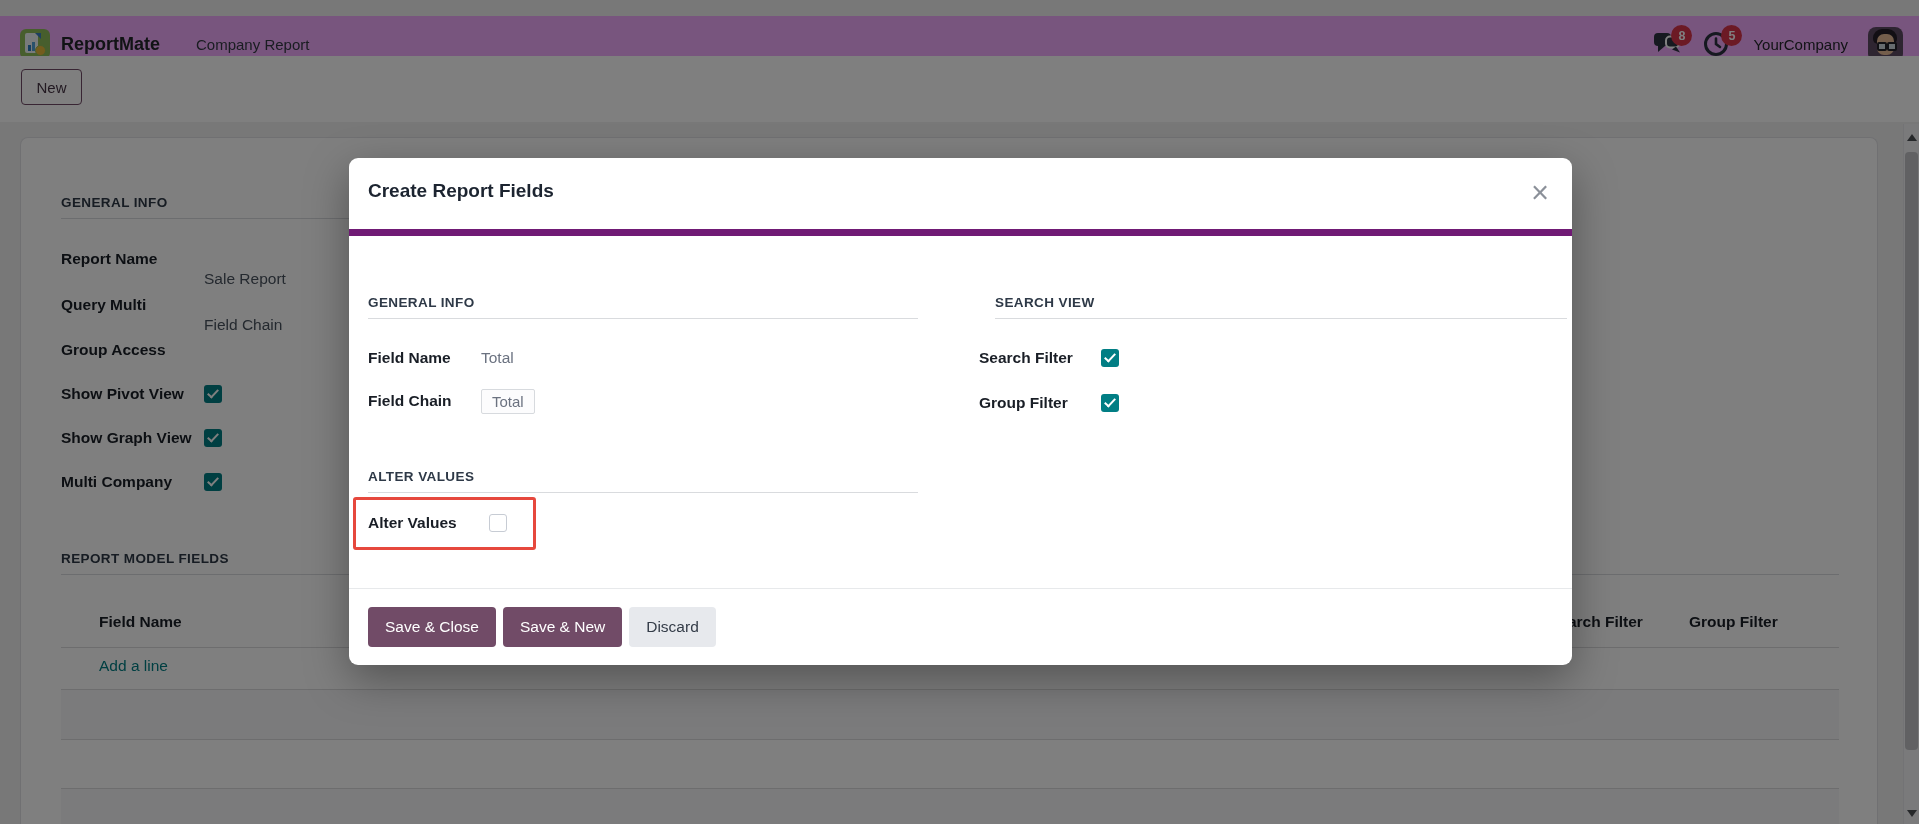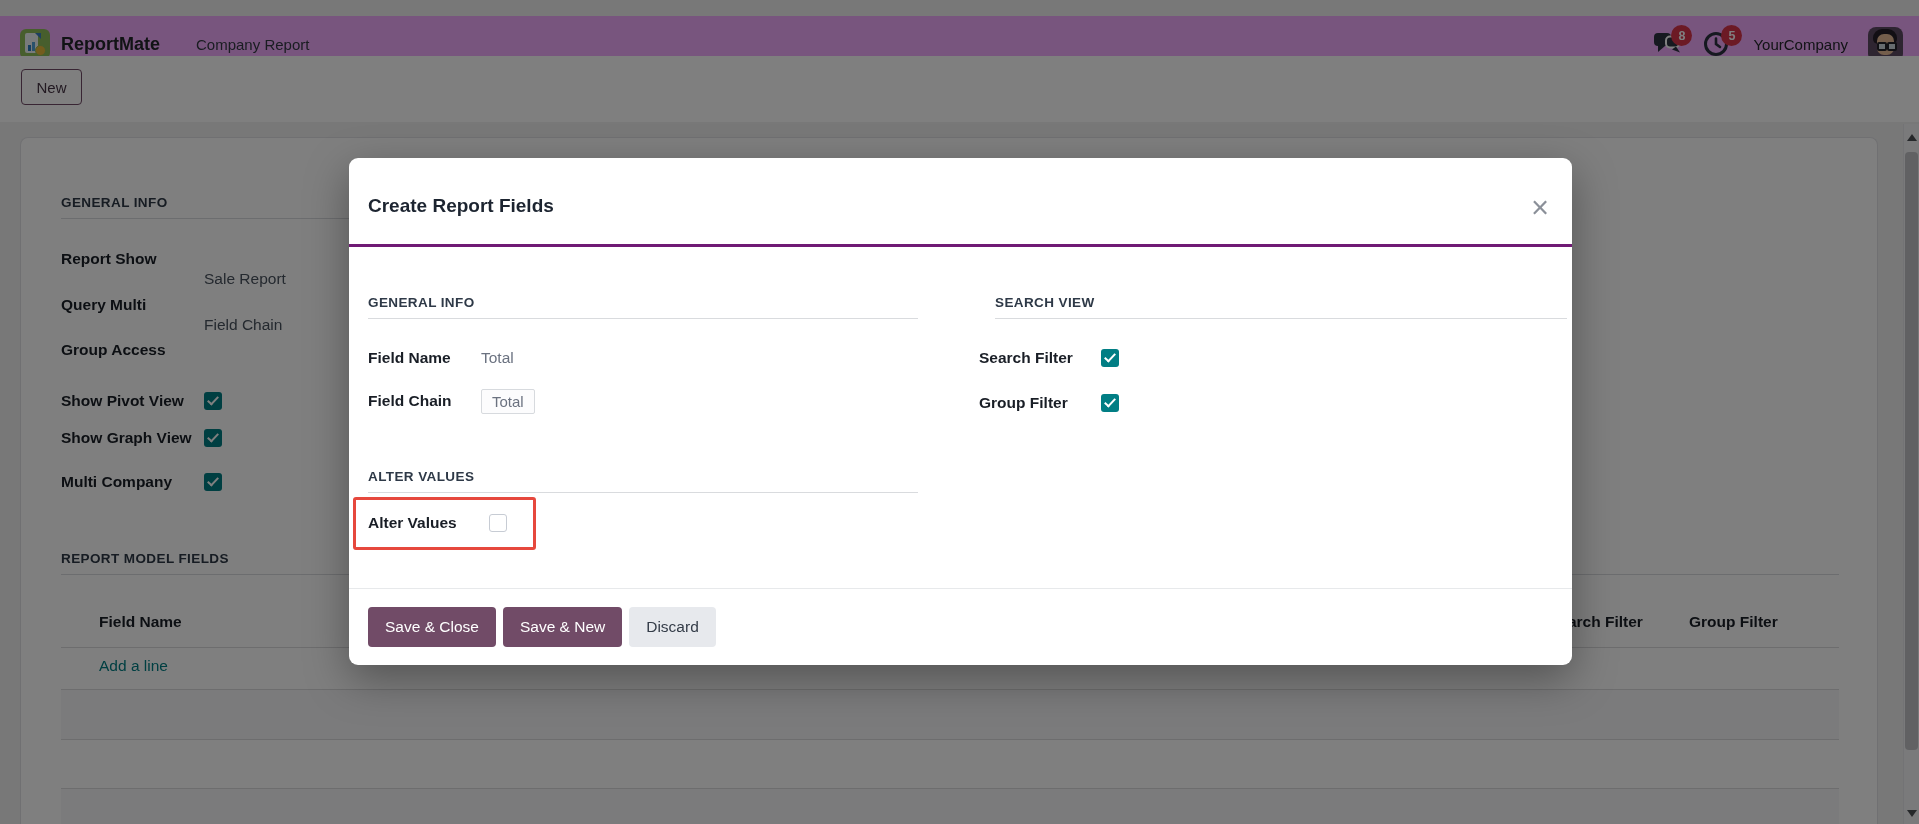--- a/index.html
+++ b/index.html
@@ -68,21 +68,21 @@
   .scroll{position:absolute;right:0;top:124px;width:16px;bottom:0;background:#f4f4f6;border-left:1px solid #e7e7ea;box-sizing:border-box;}
   .sc-up,.sc-down{position:absolute;left:3px;width:0;height:0;border-left:5px solid transparent;border-right:5px solid transparent;cursor:pointer;}
   .sc-up{top:10px;border-bottom:7px solid #4d5055;}
   .sc-down{bottom:7px;border-top:7px solid #4d5055;}
   .sc-thumb{position:absolute;left:1px;top:28px;width:13px;height:598px;background:#c2c3c7;border-radius:4px;cursor:pointer;}
 
   
   .overlay{position:absolute;inset:0;background:rgba(0,0,0,0.5);}
   .modal{position:absolute;left:349px;top:158px;width:1223px;height:507px;background:#fff;
          border-radius:9px;box-shadow:0 14px 44px rgba(0,0,0,.35);}
-  .m-head{position:absolute;top:0;left:0;right:0;height:71px;border-bottom:3px solid #701a75;margin-top:15px;}
+  .m-head{position:absolute;top:0;left:0;right:0;height:71px;border-bottom:7px solid #701a75;}
   .m-title{position:absolute;left:19px;top:22px;font-size:19px;font-weight:600;color:#1c2430;}
   .m-close{position:absolute;right:12px;top:12px;width:40px;height:44px;font-size:31px;font-weight:300;
            color:#8b9099;display:flex;align-items:center;justify-content:center;cursor:pointer;line-height:1;}
   .mh{position:absolute;font-size:13.5px;font-weight:700;letter-spacing:.4px;color:#2e3947;
       padding-bottom:8px;border-bottom:1px solid #d9dbde;}
   .mh-gi{left:19px;top:137px;width:550px;}
   .mh-sv{left:630px;top:137px;width:572px;margin-left:16px;}
   .mh-av{left:19px;top:311px;width:550px;}
   .m-row{position:absolute;height:22px;display:flex;align-items:center;}
   .m-label{font-size:15.5px;font-weight:700;color:#191e26;}
@@ -173,32 +173,32 @@
       </span>
     </div>
   </div>
 
   <div class="content">
     <div class="sheet">
 
       <div class="sec-h gi-h">GENERAL INFO</div>
 
       <div class="f-row" style="top:110px;">
-        <span class="f-label">Report Show</span>
+        <span class="f-label">Report Name</span>
         <span class="f-value">Sale Report</span>
       </div>
       <div class="f-row" style="top:156px;">
         <span class="f-label">Query Multi</span>
         <span class="f-value">Field Chain</span>
       </div>
       <div class="f-row" style="top:201px;">
         <span class="f-label">Group Access</span>
         <span class="f-value"></span>
       </div>
-      <div class="f-row" style="top:252px;">
+      <div class="f-row" style="top:245px;">
         <span class="f-label">Show Pivot View</span>
         <span class="cb checked"></span>
       </div>
       <div class="f-row" style="top:289px;">
         <span class="f-label">Show Graph View</span>
         <span class="cb checked"></span>
       </div>
       <div class="f-row" style="top:333px;">
         <span class="f-label">Multi Company</span>
         <span class="cb checked"></span>

